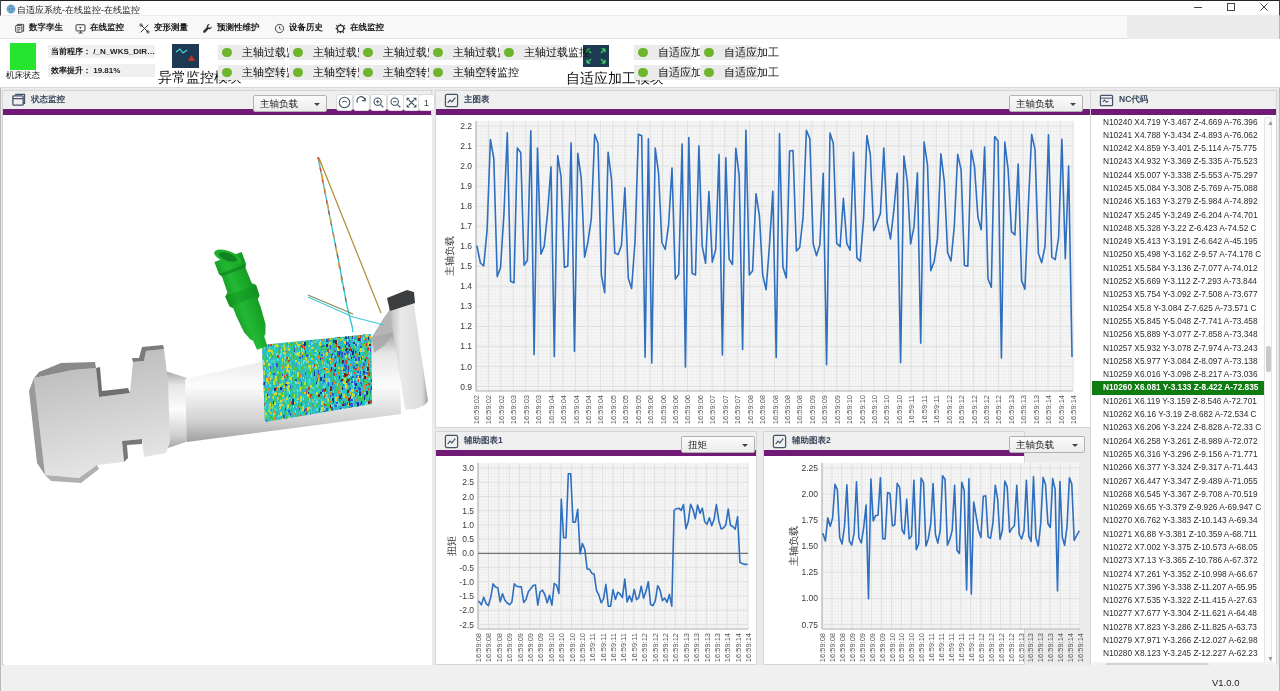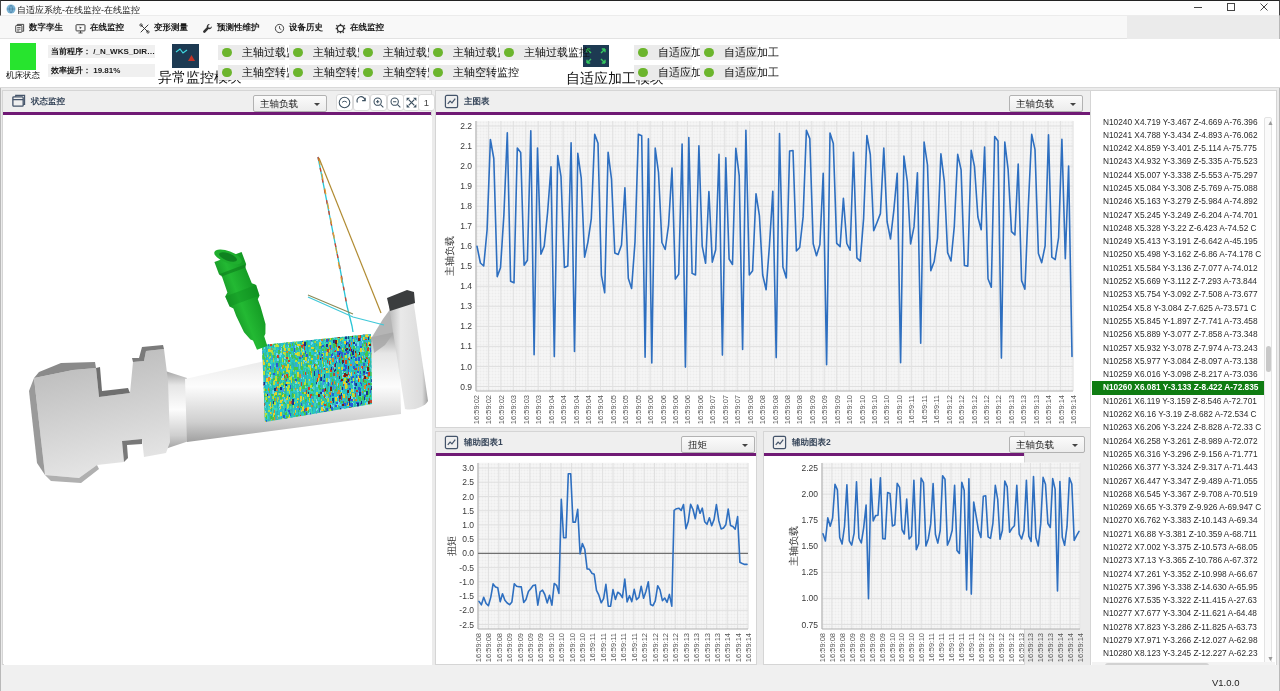--- a/index.html
+++ b/index.html
@@ -10,21 +10,21 @@
 .mi{position:absolute;top:4px;height:16px;display:flex;align-items:center;font-size:8.5px;color:#1a1a1a;font-weight:700}
 .toolbar{position:absolute;left:0;top:39px;width:1280px;height:49px;background:#ffffff;border-bottom:1px solid #d9d9d9;z-index:5}
 .toolbar .sq{position:absolute;left:10px;top:4px;width:26px;height:27px;background:#27e42e}
 .toolbar .sqlab{position:absolute;left:2px;top:31px;width:42px;font-size:8.5px;color:#111;text-align:center}
 .pinfo{position:absolute;left:48px;width:107px;height:13px;background:#f0f0f0;font-size:8px;font-weight:700;color:#1a1a1a;line-height:13px;padding-left:3px;white-space:nowrap;overflow:hidden}
 .tbtn{position:absolute;height:14.5px;background:#ebebeb;font-size:11px;color:#111;line-height:14.5px;padding-left:24px;white-space:nowrap}
 .tbtn i{position:absolute;left:4px;top:2.5px;width:9.5px;height:9.5px;border-radius:50%;background:#6cb52d}
 .modicon{position:absolute}
 .modlab{position:absolute;font-size:14px;color:#111;text-align:right;white-space:nowrap}
 .panel{position:absolute;background:#fff;border:1px solid #d5d5d5}
-.phead{position:absolute;left:0;top:0;right:0;height:24px;background:#efefef;border-bottom:3px solid #701a75;display:flex;align-items:center;padding-left:8px;font-size:8.5px;color:#37465a;font-weight:700}
+.phead{position:absolute;left:0;top:0;right:0;height:24px;background:#efefef;border-bottom:6px solid #701a75;display:flex;align-items:center;padding-left:8px;font-size:8.5px;color:#37465a;font-weight:700}
 .phead svg{margin-right:5px}
 .dd{position:absolute;height:17px;background:linear-gradient(#fbfbfb,#ececec);border:1px solid #b2b2b2;border-radius:2px;font-size:9.5px;color:#222;line-height:15px;padding-left:6px}
 .dd:after{content:"";position:absolute;right:6px;top:7px;border:3.2px solid transparent;border-top-color:#444}
 .rbtn{position:absolute;top:3px;width:17px;height:17px;background:#fff;border:1px solid #dadada;border-radius:3px;display:flex;align-items:center;justify-content:center}
 .statusbar{position:absolute;left:0;top:665px;width:1280px;height:26px;background:#f0f0f0}
 .statusbar span{position:absolute;left:1212px;top:12px;font-size:9.5px;color:#222}
 .nclist{position:absolute;left:1px;top:24.5px;width:174px;height:550px;overflow:hidden;font-size:8.3px;color:#2b2b2b;white-space:nowrap}
 .nclist div{height:13.3px;line-height:13.3px;padding-left:11px}
 .nclist div.hl{background:#0f7c12;color:#fff;font-weight:700}
 .sbv{position:absolute;left:173px;top:26px;width:8px;height:547px;background:#fafafa;border:1px solid #e3e3e3;border-radius:2px}
@@ -1166,57 +1166,62 @@
           <text transform="rotate(-90 286.2 176)" x="286.2" y="179" text-anchor="end">16:59:13</text>
           <text transform="rotate(-90 296.2 176)" x="296.2" y="179" text-anchor="end">16:59:14</text>
           <text transform="rotate(-90 306.1 176)" x="306.1" y="179" text-anchor="end">16:59:14</text>
           <text transform="rotate(-90 316.0 176)" x="316.0" y="179" text-anchor="end">16:59:14</text>
         </g>
         <polyline points="59.0,76.7 61.4,84.0 63.8,60.9 66.2,69.2 68.6,61.0 71.0,27.4 73.4,32.9 75.7,80.5 78.1,86.9 80.5,69.3 82.9,27.8 85.3,83.8 87.7,88.1 90.1,76.2 92.5,24.8 94.9,81.0 97.3,86.0 99.7,70.6 102.1,48.0 104.5,141.7 106.9,22.0 109.2,64.0 111.6,58.6 114.0,58.3 116.4,20.9 118.8,81.7 121.2,81.9 123.6,35.5 126.0,36.4 128.4,69.0 130.8,67.8 133.2,26.4 135.6,30.4 138.0,72.7 140.3,77.0 142.7,42.1 145.1,82.0 147.5,79.2 149.9,23.4 152.3,92.7 154.7,86.6 157.1,21.0 159.5,25.7 161.9,89.0 164.3,82.0 166.7,66.9 169.1,26.5 171.4,77.3 173.8,86.1 176.2,73.5 178.6,18.8 181.0,22.3 183.4,88.3 185.8,82.4 188.2,73.3 190.6,28.3 193.0,93.6 195.4,96.5 197.8,25.2 200.2,33.4 202.6,133.0 204.9,21.7 207.3,137.1 209.7,45.0 212.1,58.9 214.5,73.5 216.9,80.5 219.3,39.2 221.7,38.8 224.1,79.9 226.5,81.4 228.9,66.3 231.3,28.4 233.7,42.4 236.0,82.3 238.4,73.2 240.8,24.1 243.2,29.9 245.6,75.3 248.0,71.3 250.4,68.8 252.8,28.4 255.2,77.1 257.6,82.0 260.0,73.3 262.4,23.3 264.8,79.1 267.1,84.5 269.5,19.6 271.9,80.5 274.3,89.0 276.7,66.9 279.1,20.4 281.5,27.3 283.9,66.5 286.3,70.5 288.7,21.6 291.1,32.1 293.5,134.0 295.9,24.5 298.3,80.3 300.6,88.3 303.0,69.7 305.4,20.9 307.8,27.0 310.2,83.4 312.6,78.6 315.0,74.4" fill="none" stroke="#2e6fc0" stroke-width="1.6" stroke-linejoin="round" stroke-linecap="round"></polyline>
       </svg>
     </div>
 </div>
 <div class="panel" id="p-nc" style="left:1090px;top:90px;width:187px;height:583px">
+<div class="phead"><svg width="15" height="15" viewBox="0 0 16 16" style="">
+        <rect x="1.5" y="2.5" width="13" height="11" rx="1" fill="none" stroke="#44546a" stroke-width="1.3"></rect>
+        <path d="M1.5 5.5h13" stroke="#44546a" stroke-width="1.1"></path>
+        <path d="M4 9.5l2-2 2 2.5 2-1.5" fill="none" stroke="#44546a" stroke-width="1.1"></path>
+      </svg>NC代码</div>
 <div class="nclist">
       <div>N10240 X4.719 Y-3.467 Z-4.669 A-76.396</div>
       <div>N10241 X4.788 Y-3.434 Z-4.893 A-76.062</div>
       <div>N10242 X4.859 Y-3.401 Z-5.114 A-75.775</div>
       <div>N10243 X4.932 Y-3.369 Z-5.335 A-75.523</div>
       <div>N10244 X5.007 Y-3.338 Z-5.553 A-75.297</div>
       <div>N10245 X5.084 Y-3.308 Z-5.769 A-75.088</div>
       <div>N10246 X5.163 Y-3.279 Z-5.984 A-74.892</div>
       <div>N10247 X5.245 Y-3.249 Z-6.204 A-74.701</div>
       <div>N10248 X5.328 Y-3.22 Z-6.423 A-74.52 C</div>
       <div>N10249 X5.413 Y-3.191 Z-6.642 A-45.195</div>
-      <div>N10250 X5.498 Y-3.162 Z-6.86 A-74.178 C</div>
+      <div>N10250 X5.498 Y-3.162 Z-9.57 A-74.178 C</div>
       <div>N10251 X5.584 Y-3.136 Z-7.077 A-74.012</div>
       <div>N10252 X5.669 Y-3.112 Z-7.293 A-73.844</div>
       <div>N10253 X5.754 Y-3.092 Z-7.508 A-73.677</div>
       <div>N10254 X5.8 Y-3.084 Z-7.625 A-73.571 C</div>
-      <div>N10255 X5.845 Y-1.897 Z-7.741 A-73.458</div>
+      <div>N10255 X5.845 Y-5.048 Z-7.741 A-73.458</div>
       <div>N10256 X5.889 Y-3.077 Z-7.858 A-73.348</div>
       <div>N10257 X5.932 Y-3.078 Z-7.974 A-73.243</div>
       <div>N10258 X5.977 Y-3.084 Z-8.097 A-73.138</div>
       <div>N10259 X6.016 Y-3.098 Z-8.217 A-73.036</div>
       <div class="hl">N10260 X6.081 Y-3.133 Z-8.422 A-72.835</div>
       <div>N10261 X6.119 Y-3.159 Z-8.546 A-72.701</div>
       <div>N10262 X6.16 Y-3.19 Z-8.682 A-72.534 C</div>
       <div>N10263 X6.206 Y-3.224 Z-8.828 A-72.33 C</div>
       <div>N10264 X6.258 Y-3.261 Z-8.989 A-72.072</div>
       <div>N10265 X6.316 Y-3.296 Z-9.156 A-71.771</div>
       <div>N10266 X6.377 Y-3.324 Z-9.317 A-71.443</div>
       <div>N10267 X6.447 Y-3.347 Z-9.489 A-71.055</div>
       <div>N10268 X6.545 Y-3.367 Z-9.708 A-70.519</div>
       <div>N10269 X6.65 Y-3.379 Z-9.926 A-69.947 C</div>
       <div>N10270 X6.762 Y-3.383 Z-10.143 A-69.34</div>
       <div>N10271 X6.88 Y-3.381 Z-10.359 A-68.711</div>
       <div>N10272 X7.002 Y-3.375 Z-10.573 A-68.05</div>
       <div>N10273 X7.13 Y-3.365 Z-10.786 A-67.372</div>
       <div>N10274 X7.261 Y-3.352 Z-10.998 A-66.67</div>
-      <div>N10275 X7.396 Y-3.338 Z-14.630 A-65.95</div>
+      <div>N10275 X7.396 Y-3.338 Z-11.207 A-65.95</div>
       <div>N10276 X7.535 Y-3.322 Z-11.415 A-27.63</div>
       <div>N10277 X7.677 Y-3.304 Z-11.621 A-64.48</div>
       <div>N10278 X7.823 Y-3.286 Z-11.825 A-63.73</div>
       <div>N10279 X7.971 Y-3.266 Z-12.027 A-62.98</div>
       <div>N10280 X8.123 Y-3.245 Z-12.227 A-62.23</div>
     </div>
 <div class="sbv">
       <div class="arr" style="left:2px;top:0">▲</div>
       <div class="th"></div>
       <div class="arr" style="left:2px;bottom:0">▼</div>

